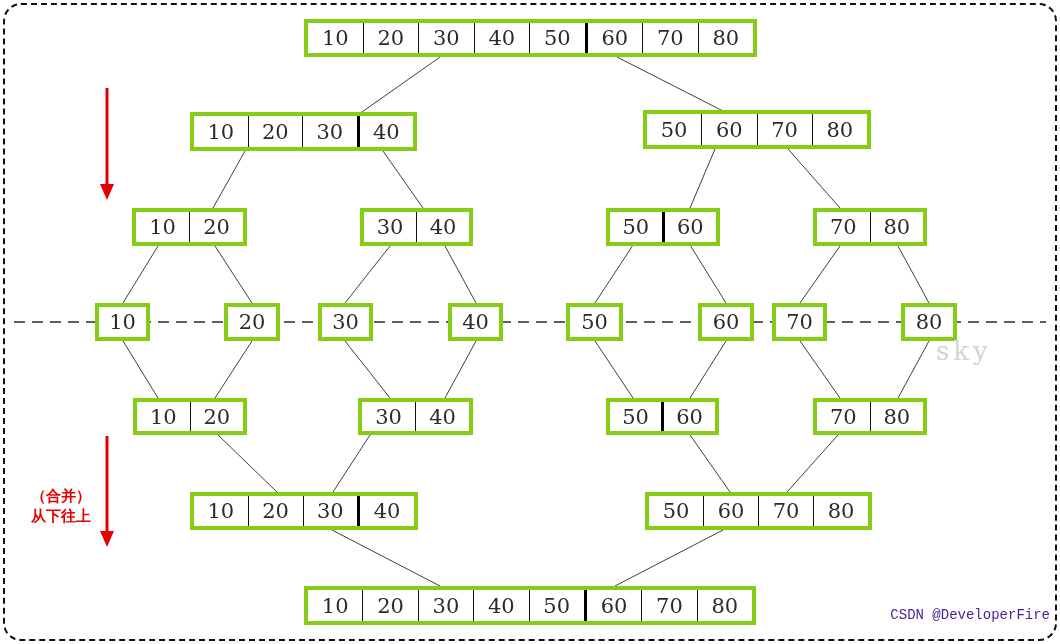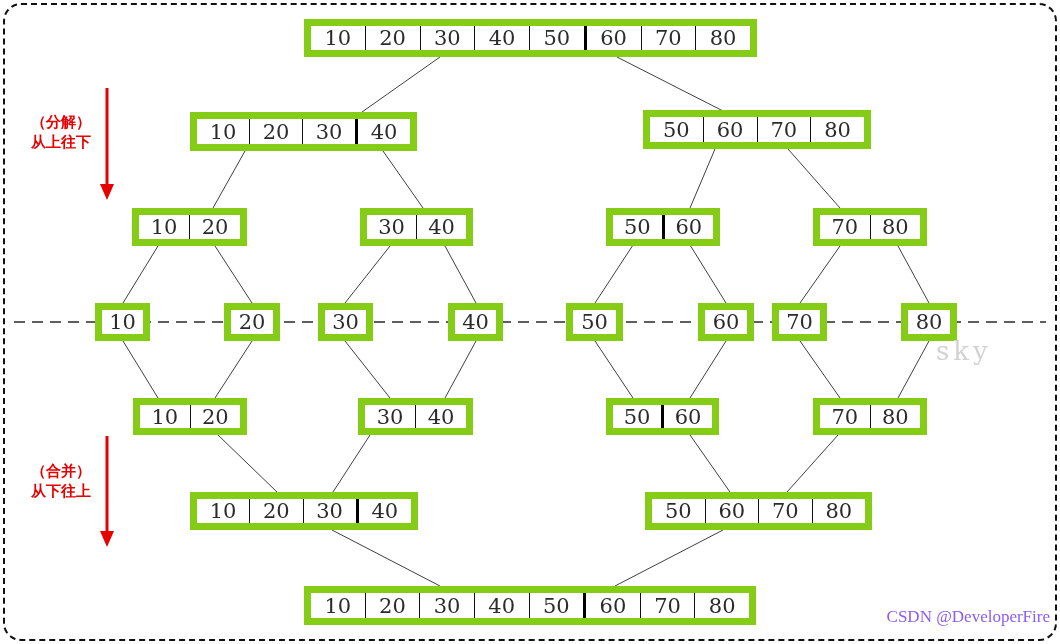--- a/index.html
+++ b/index.html
@@ -17,21 +17,21 @@
     border-radius:18px;
     pointer-events:none;
   }
   svg.lines{
     position:absolute;left:0;top:0;width:1060px;height:644px;
   }
   .array-node{
     position:absolute;
     display:flex;
     background:#ffffff;
-    border:7px solid #84cc16;
+    border:4px solid #84cc16;
     box-sizing:border-box;
   }
   .array-cell{
     flex:1 1 0;
     display:flex;
     align-items:center;
     justify-content:center;
     font-size:21px;
     color:#2b2b2b;
     border-left:1px solid #111;
@@ -57,23 +57,23 @@
     letter-spacing:4px;
     color:#d2d2d2;
     font-family:"DejaVu Serif", serif;
     margin-top:16px;
   }
   .watermark-csdn{
     position:absolute;
     left:860px;top:607px;
     width:190px;
     text-align:right;
-    font-size:17px;
-    color:#8b5cf6;
-    font-family:Liberation Serif, serif;
+    font-size:14px;
+    color:#4c1d95;
+    font-family:Liberation Mono, monospace;
     white-space:nowrap;
   }
 </style>
 </head>
 <body>
 
 <div class="canvas">
 
   <div class="outer-border"></div>
 
@@ -215,26 +215,22 @@
         <div class="array-cell">20</div>
         <div class="array-cell">30</div>
         <div class="array-cell">40</div>
         <div class="array-cell">50</div>
         <div class="array-cell thick">60</div>
         <div class="array-cell">70</div>
         <div class="array-cell">80</div>
       </div>
     </div>
 
-  <div class="phase-label" style="left:17px;top:112px;">
-    <span>（分解）</span>
-    <span>从上往下</span>
-  </div>
-
-  <div class="phase-label" style="left:17px;top:461px;text-align:center;">
+
+  <div class="phase-label" style="left:17px;top:486px;text-align:center;">
     <span>（合并）</span>
     <span>从下往上</span>
   </div>
 
   <div class="watermark-sky">sky</div>
 
   <div class="watermark-csdn">CSDN @DeveloperFire</div>
 
 </div>
 

